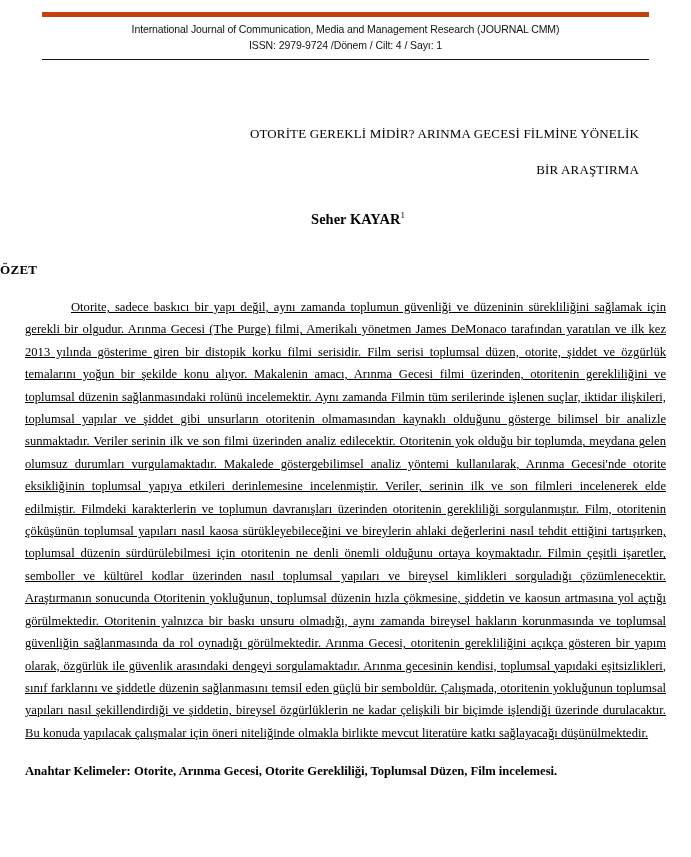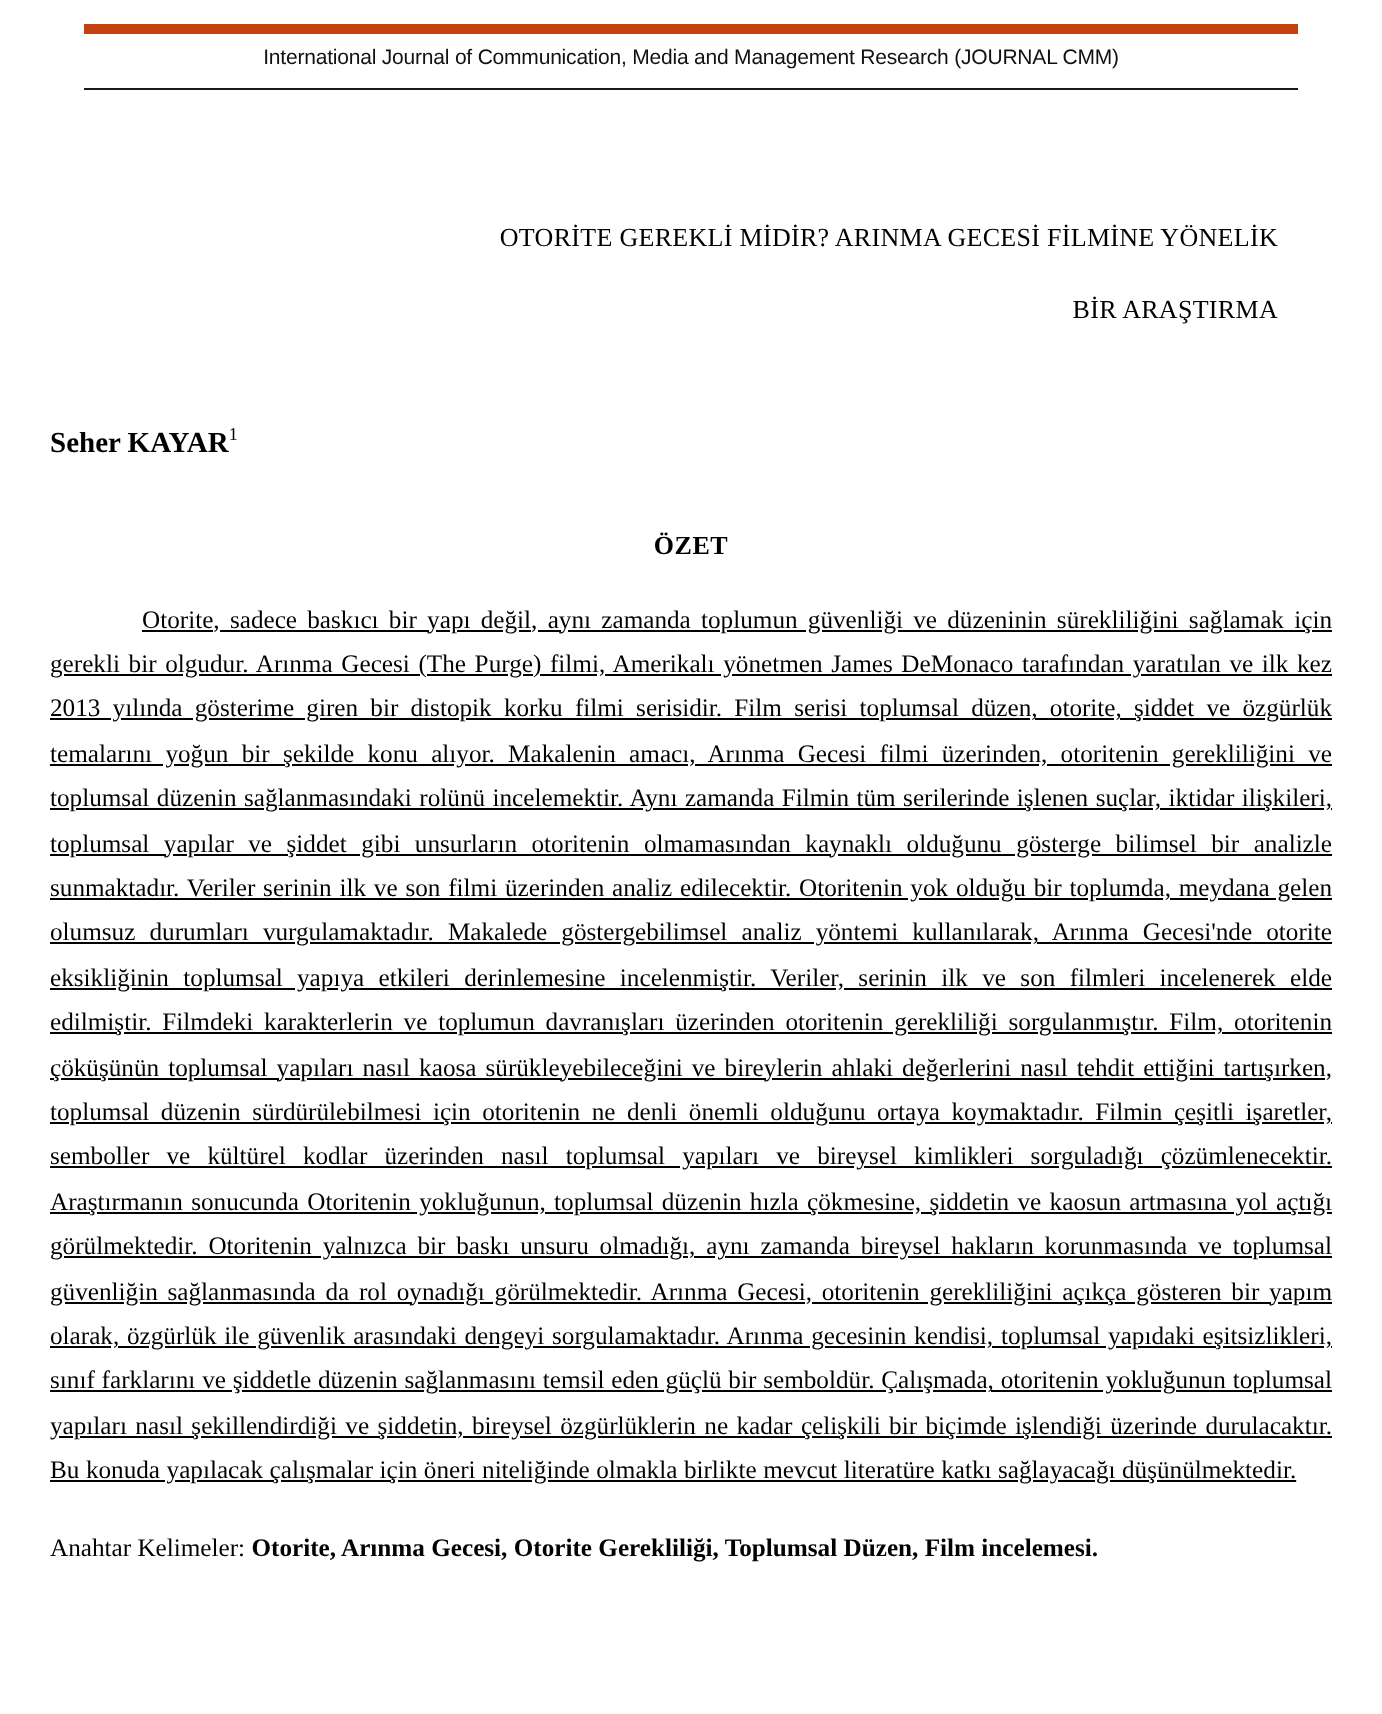--- a/index.html
+++ b/index.html
@@ -52,36 +52,37 @@
     font-size: 13px;
     line-height: 36px;
     letter-spacing: 0.15px;
   }
   .title-block .title-line {
     display: block;
   }
 
   
   .author-block {
-    margin: 40px 0 0 25px;
+    margin: 22px 0 0 25px;
     font-weight: bold;
     font-size: 14.5px;
     line-height: 18px;
+    text-align: center;
   }
   .author-block sup {
     font-size: 9px;
     font-weight: normal;
     vertical-align: super;
     line-height: 0;
   }
 
   
   .abstract-heading {
     margin: 34px 0 0 0;
-    text-align: center;
+    text-align: left;
     font-weight: bold;
     font-size: 13px;
     letter-spacing: 0.3px;
   }
 
   .abstract-body {
     margin: 18px 25px 0 25px;
     text-align: justify;
     text-justify: inter-word;
     font-size: 12.6px;
@@ -93,33 +94,34 @@
   }
 
   
   .keywords {
     margin: 17px 25px 0 25px;
     font-size: 12.6px;
     line-height: 20px;
     text-align: left;
   }
   .keywords .kw-label {
-    font-weight: normal;
+    font-weight: bold;
   }
   .keywords .kw-list {
     font-weight: bold;
   }
 </style>
 </head>
 <body>
 
 <div class="page">
 
   <div class="journal-header">
     <span class="hdr-line">International Journal of Communication, Media and Management Research (JOURNAL CMM)</span>
+    <span class="hdr-line">ISSN: 2979-9724  /Dönem / Cilt: 4 / Sayı: 1</span>
   </div>
 
   <h1 class="title-block">
     <span class="title-line">OTORİTE GEREKLİ MİDİR? ARINMA GECESİ FİLMİNE YÖNELİK</span>
     <span class="title-line">BİR ARAŞTIRMA</span>
   </h1>
 
   <div class="author-block">
     <span>Seher KAYAR</span><sup>1</sup>
   </div>

